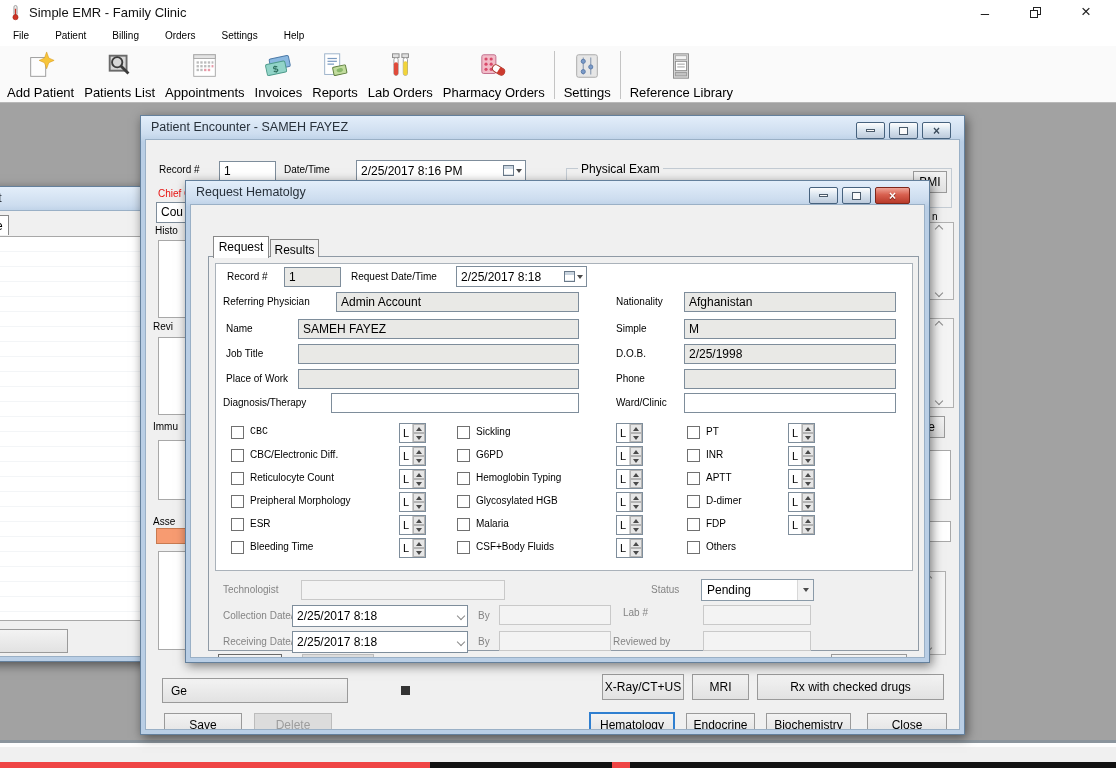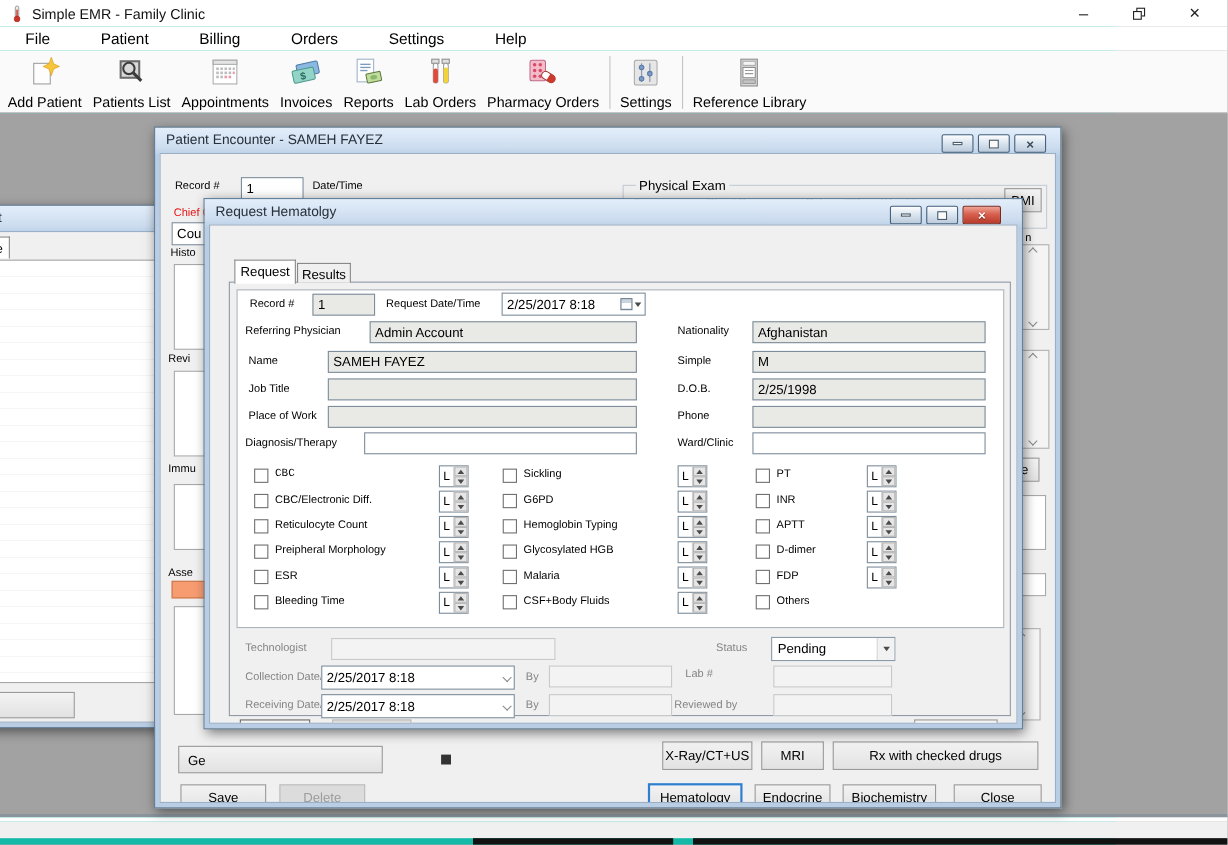--- a/index.html
+++ b/index.html
@@ -1,26 +1,26 @@
 <!DOCTYPE html>
 <html><head>
 <meta charset="utf-8">
 <style>
   * { margin:0; padding:0; box-sizing:border-box; }
   html,body { width:1116px; height:768px; overflow:hidden; }
   body { font-family:"Liberation Sans", sans-serif; font-size:12px; color:#000; background:#a2a2a2; }
   .abs { position:absolute; }
-  .screen { position:relative; width:1014px; height:768px; background:#14b8a6; }
+  .screen { position:relative; width:1014px; height:768px; background:#ef4444; }
 
   
   .titlebar { position:absolute; left:0; top:0; width:1116px; height:24px; background:#ffffff; display:flex; align-items:center; padding-left:8px; }
   .titlebar .ttl { font-size:13px; margin-left:6px; color:#111; }
   .wctl { position:absolute; top:0; height:24px; width:46px; display:flex; align-items:center; justify-content:center; color:#222; }
   .menubar { position:absolute; left:0; top:24px; width:1116px; height:22px; background:#ffffff; display:flex; align-items:center; }
-  .menu-item { padding:2px 23px; font-size:14px; }
+  .menu-item { padding:2px 13px; font-size:10px; }
   .toolbar { position:absolute; left:0; top:46px; width:1116px; height:57px; background:#fafafa; border-bottom:1px solid #b8b8b8; display:flex; align-items:flex-end; padding:2px 2px 1px 2px; }
   .tool-item { display:flex; flex-direction:column; align-items:center; padding:1px 5px; }
   .tool-item svg { width:30px; height:30px; }
   .tool-item .tlab { font-size:13px; margin-top:1px; white-space:nowrap; }
   .tool-sep { width:1px; height:48px; background:#c4c4c4; margin:0 4px 2px 4px; }
 
   
   .aerowin { position:absolute; border:1px solid #64809c; background:linear-gradient(180deg,#e3eefa 0px,#cdddef 18px,#b9cee5 26px,#b9cee5 100%); box-shadow:2px 3px 10px rgba(0,0,0,.5); }
   .awtitle { position:absolute; left:10px; top:4px; font-size:12.5px; color:#27303a; white-space:nowrap; }
   .awbody { position:absolute; left:4px; right:4px; top:23px; bottom:4px; background:#f0f0f0; border:1px solid #9ab0c6; overflow:hidden; }
@@ -263,20 +263,27 @@
           <span class="g-max"></span>
         </div>
       <div class="ctl" style="left:781px;top:6px;">
           <span style="font-size:12px;color:#3a4a5a;font-weight:bold;">×</span>
         </div>
       <div class="awbody">
 
         <span class="lbl" style="left:13px;top:24px;">Record #</span>
         <div class="tb" style="left:73px;top:21px;width:57px;height:20px;">1</div>
         <span class="lbl" style="left:138px;top:24px;">Date/Time</span>
+        <div class="picker" style="left:210px;top:20px;width:170px;height:21px;">
+          <span class="ptxt">2/25/2017  8:16 PM</span>
+          <span class="pico">
+              <span class="calic"></span>
+              <span class="tri-dn"></span>
+            </span>
+        </div>
 
         <div class="grp" style="left:420px;top:28px;width:386px;height:40px;"></div>
         <span class="grp-cap" style="left:432px;top:22px;">Physical Exam</span>
         <div class="abs" style="left:0;top:39px;width:806px;height:14px;">
             <span class="lbl" style="left: 430px; top: 0px;">Temp</span>
             <span class="lbl" style="left: 497px; top: 0px;">Blood Pressure</span>
             <span class="lbl" style="left: 587px; top: 0px;">Pulse</span>
             <span class="lbl" style="left: 622px; top: 0px;">RR</span>
             <span class="lbl" style="left: 655px; top: 0px;">Weight</span>
             <span class="lbl" style="left: 728px; top: 0px;">Height</span>

